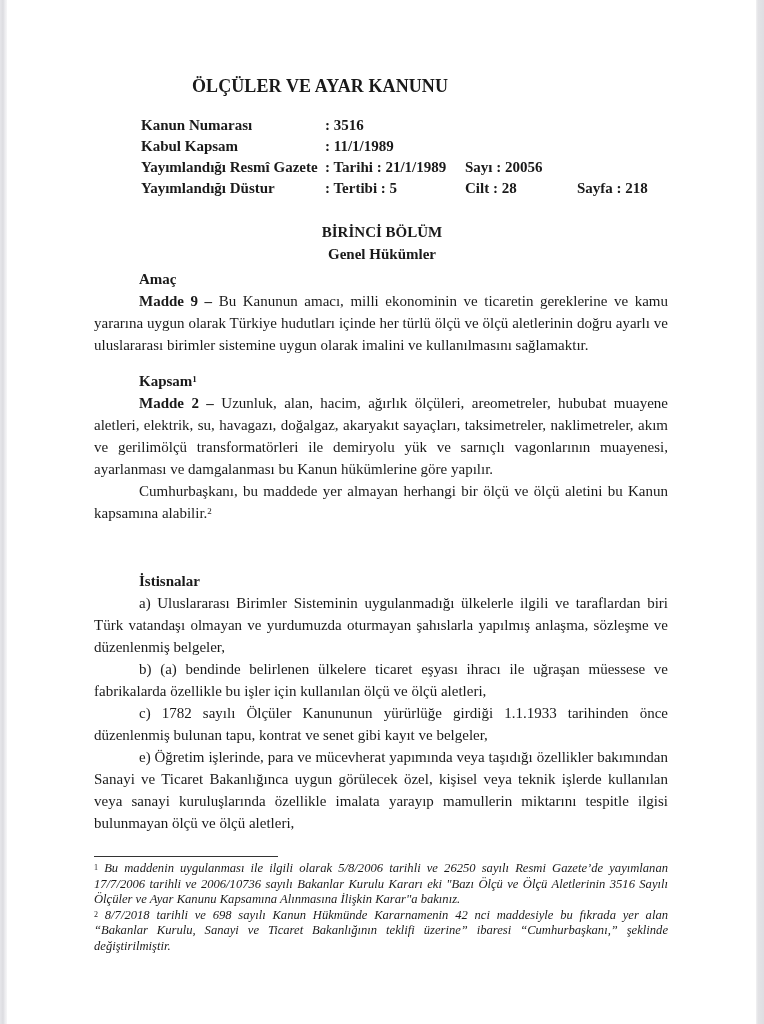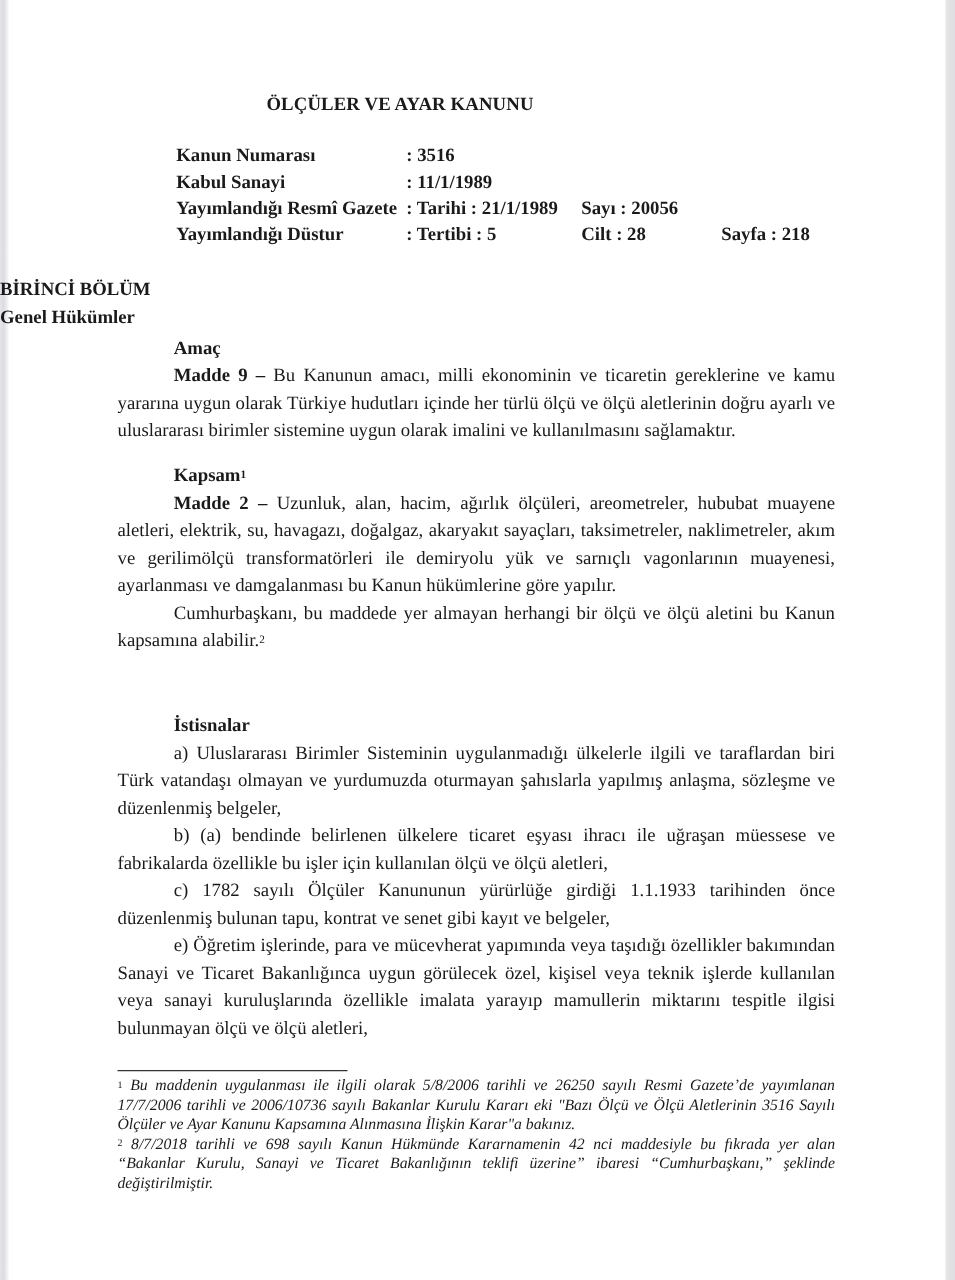--- a/index.html
+++ b/index.html
@@ -5,31 +5,31 @@
     * { box-sizing: border-box; margin: 0; padding: 0; }
     html, body { width: 764px; height: 1024px; overflow: hidden; background: #ffffff; }
     body { position: relative; font-family: "Liberation Serif", "DejaVu Serif", serif; color: #1a1a1a; }
     .edge-left { position: absolute; left: 0; top: 0; width: 7px; height: 1024px;
       background: linear-gradient(to right, #e6e6ea 0, #dcdce0 3px, #ececef 5px, #f6f6f7 7px); }
     .edge-right { position: absolute; right: 0; top: 0; width: 8px; height: 1024px;
       background: linear-gradient(to right, #f2f2f3 0, #e3e3e6 2px, #dedee2 100%); }
     .page { position: absolute; left: 7px; top: 0; width: 749px; height: 1024px; background: #fff; }
 
     .title { position: absolute; left: 0; width: 640px; top: 76px; text-align: center;
-      font-weight: bold; font-size: 15px; letter-spacing: 0.1px; }
+      font-weight: bold; font-size: 18px; letter-spacing: 0.1px; }
 
     .meta { position: absolute; left: 141px; top: 117px; font-weight: bold; font-size: 15px; }
     .meta-row { position: relative; height: 21px; white-space: nowrap; }
     .meta-row span { position: absolute; top: 0; }
     .meta-label { left: 0; }
     .meta-val { left: 184px; }
     .meta-c2 { left: 324px; }
     .meta-c3 { left: 436px; }
 
-    .heading-center { position: absolute; left: 0; width: 764px; text-align: left; font-weight: bold; font-size: 15px; }
+    .heading-center { position: absolute; left: 0; width: 764px; text-align: center; font-weight: bold; font-size: 15px; }
 
     .text { position: absolute; left: 94px; width: 574px; font-size: 15px; line-height: 22px; text-align: justify; }
     .p { text-indent: 45px; text-align: justify; text-align-last: left; }
     .bold { font-weight: bold; }
     .sub { font-weight: bold; padding-left: 45px; }
     .sup { font-size: 9px; vertical-align: top; position: relative; top: -2px; }
 
     .footnote-rule { position: absolute; left: 94px; top: 856px; width: 184px; height: 1px; background: #333; }
     .footnotes { position: absolute; left: 94px; top: 861px; width: 574px; font-size: 12.6px; line-height: 15.5px;
       font-style: italic; text-align: justify; text-align-last: left; }
@@ -43,21 +43,21 @@
 <div class="edge-right"></div>
 
 <div class="title">ÖLÇÜLER VE AYAR KANUNU</div>
 
 <div class="meta">
   <div class="meta-row">
     <span class="meta-label">Kanun Numarası</span>
     <span class="meta-val">: 3516</span>
   </div>
   <div class="meta-row">
-    <span class="meta-label">Kabul Sanayi</span>
+    <span class="meta-label">Kabul Kapsam</span>
     <span class="meta-val">: 11/1/1989</span>
   </div>
   <div class="meta-row">
     <span class="meta-label">Yayımlandığı Resmî Gazete</span>
     <span class="meta-val">: Tarihi  : 21/1/1989</span>
     <span class="meta-c2">Sayı  : 20056</span>
   </div>
   <div class="meta-row">
     <span class="meta-label">Yayımlandığı Düstur</span>
     <span class="meta-val">: Tertibi : 5</span>

